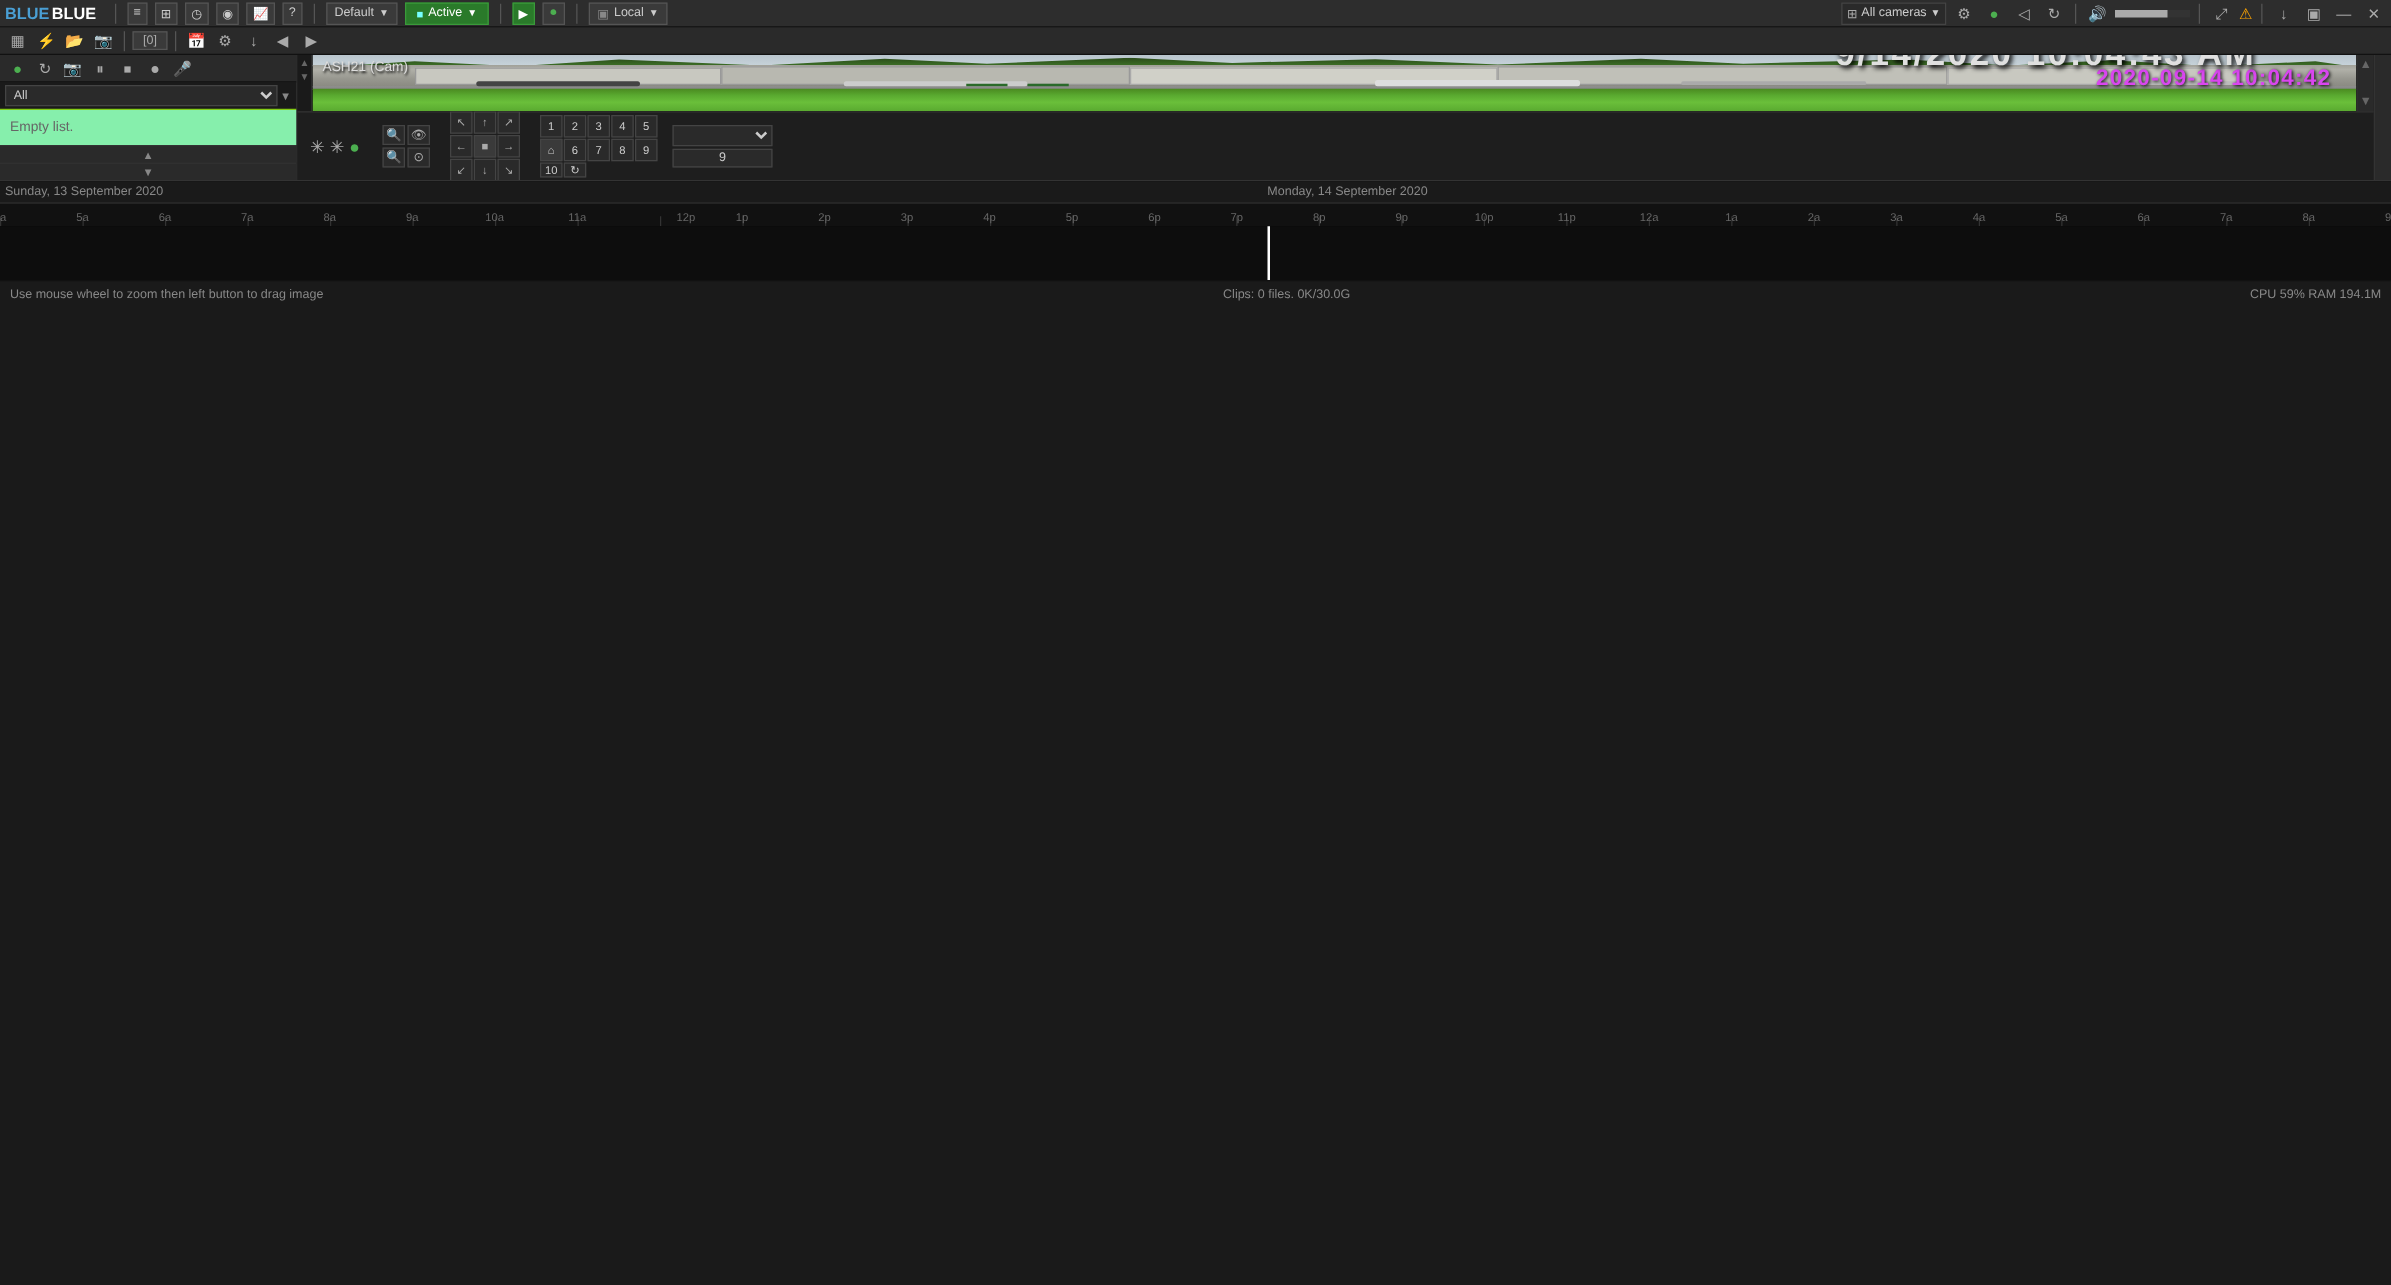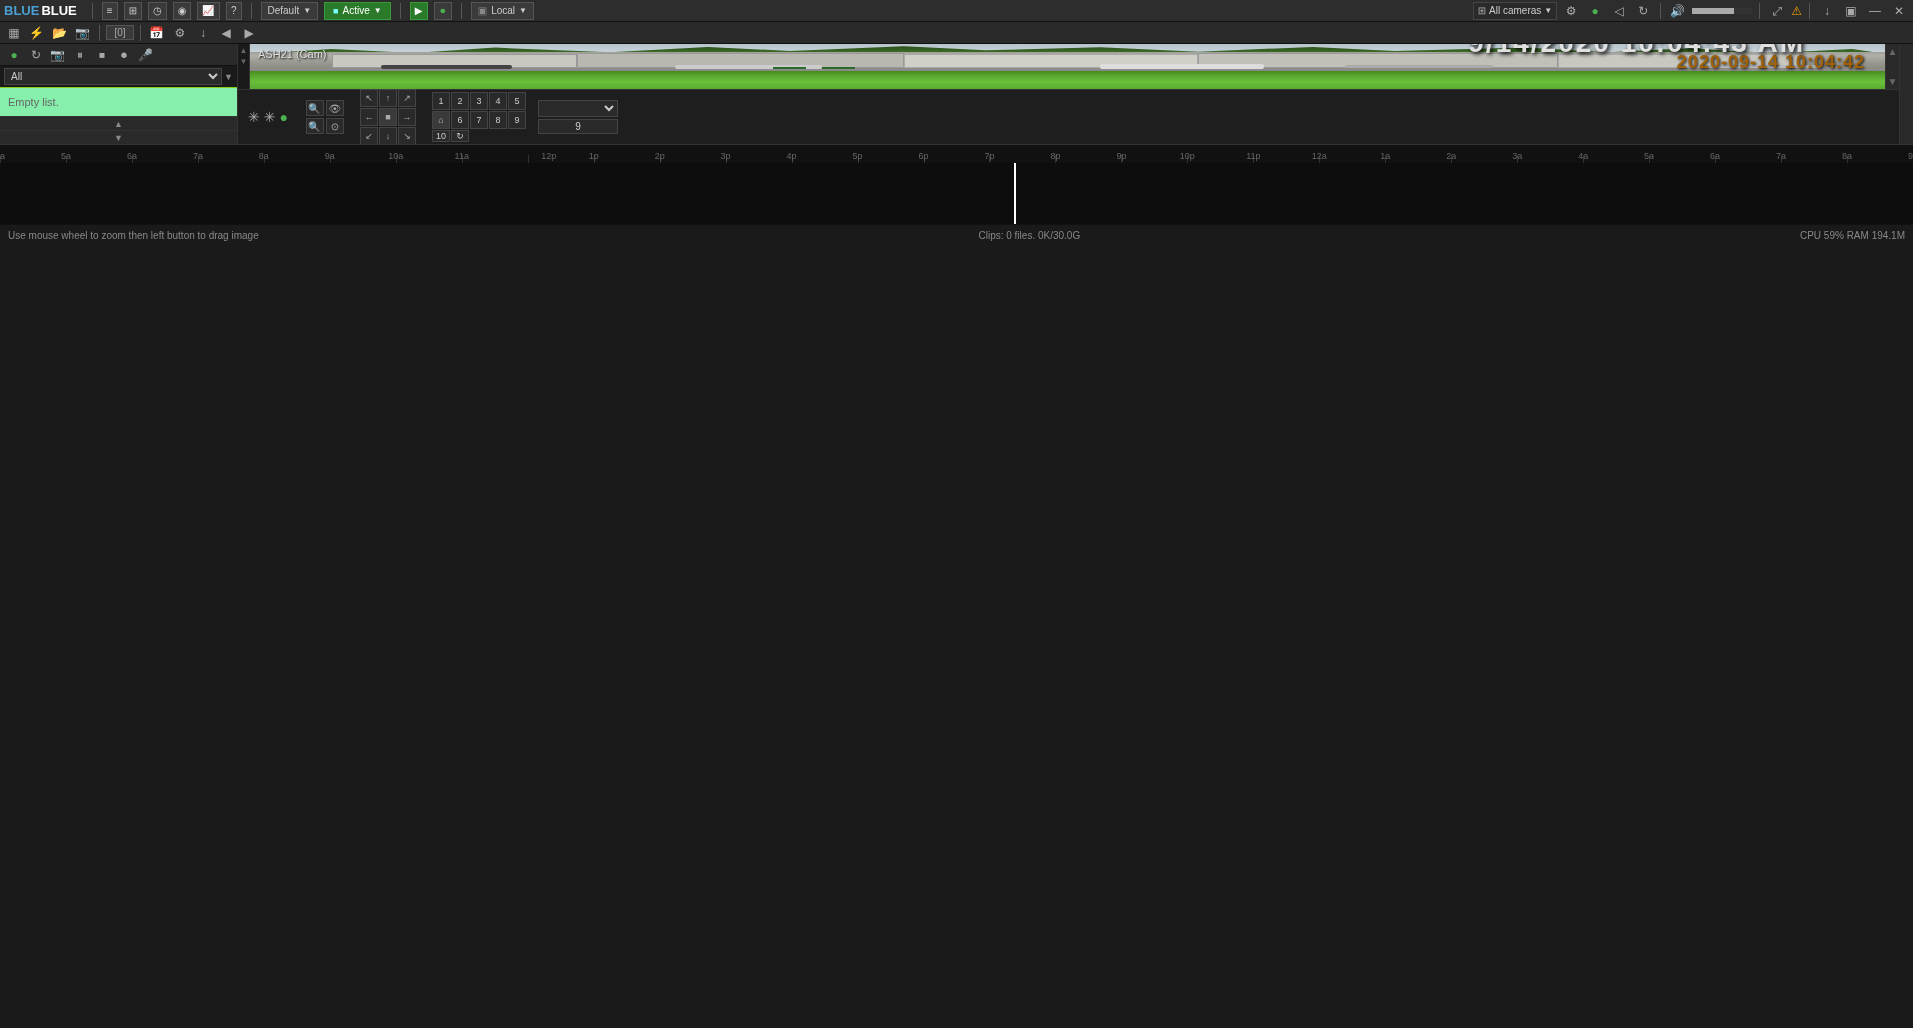--- a/index.html
+++ b/index.html
@@ -199,21 +199,21 @@
       color: #ddd;
       font-size: 11px;
       z-index: 10;
       text-shadow: 1px 1px 2px #000;
     }
 
     #timestamp-top {
       position: absolute;
       top: 8px;
       right: 20px;
-      color: #a16207;
+      color: #d946ef;
       font-size: 18px;
       font-weight: bold;
       z-index: 10;
       text-shadow: 1px 1px 3px #000;
       letter-spacing: 1px;
     }
 
     #timestamp-bottom {
       position: absolute;
       bottom: 30px;
@@ -741,20 +741,24 @@
         </select>
         <div class="go-btn">9</div>
       </div>
     </div>
   </div>
 
   <div class="timeline-scroll"></div>
 </div>
 
 <div id="timeline">
+  <div id="timeline-header">
+    <span class="timeline-date-left">Sunday, 13 September 2020</span>
+    <span class="timeline-date-right">Monday, 14 September 2020</span>
+  </div>
   <div id="timeline-ruler">
 
   <div class="timeline-tick" style="left: 0%; height: 8px;"></div>
       <div class="timeline-tick-label" style="left: 0%;">4a</div>
       <div class="timeline-tick" style="left: 3.44828%; height: 8px;"></div>
       <div class="timeline-tick-label" style="left: 3.44828%;">5a</div>
       <div class="timeline-tick" style="left: 6.89655%; height: 8px;"></div>
       <div class="timeline-tick-label" style="left: 6.89655%;">6a</div>
       <div class="timeline-tick" style="left: 10.3448%; height: 8px;"></div>
       <div class="timeline-tick-label" style="left: 10.3448%;">7a</div>

